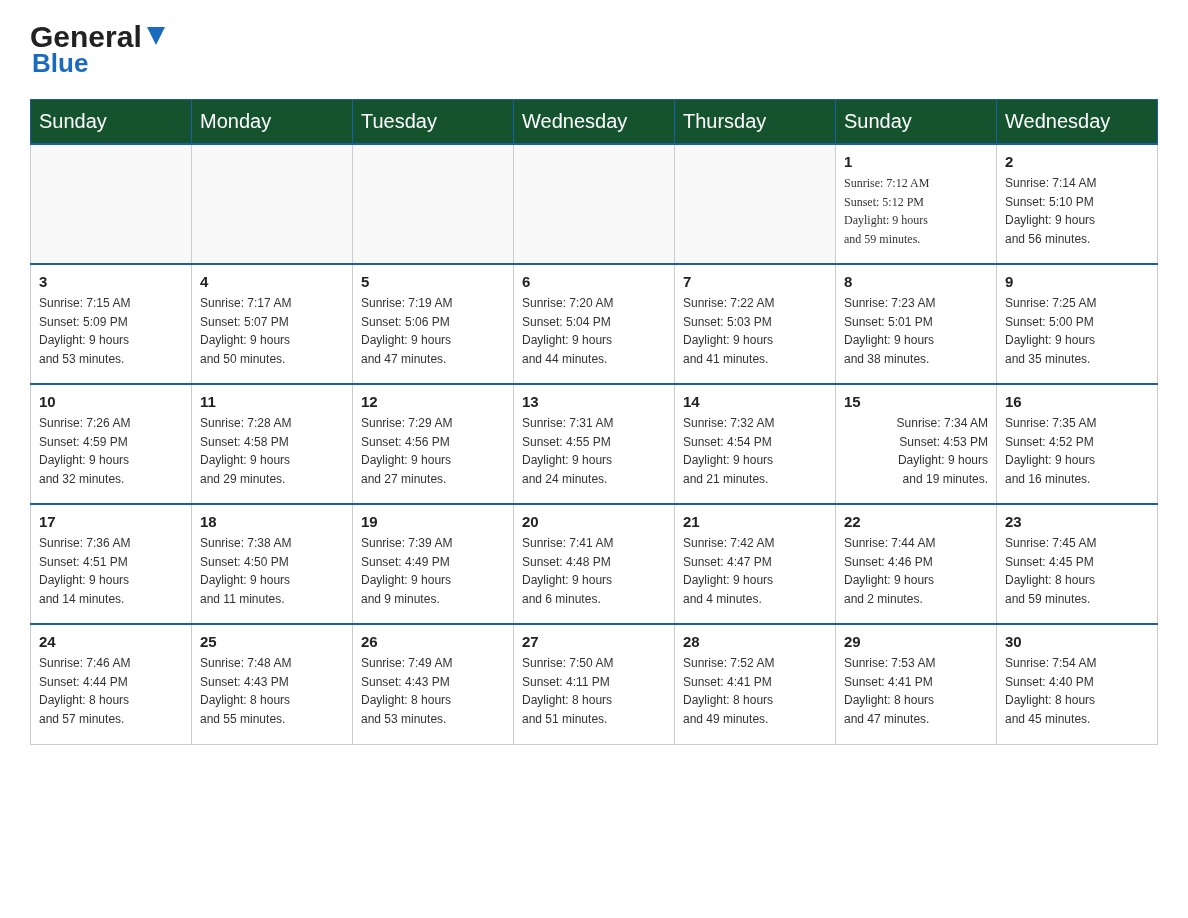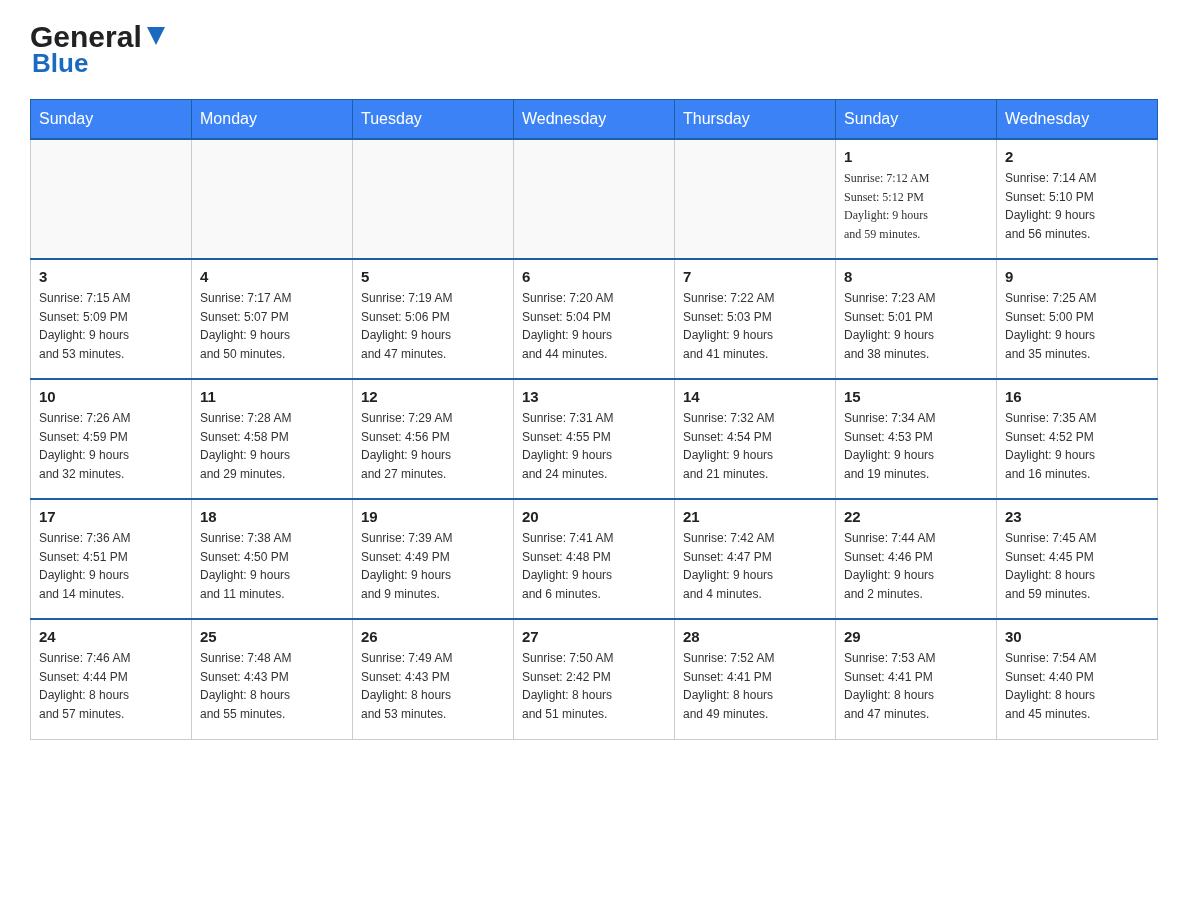--- a/index.html
+++ b/index.html
@@ -35,23 +35,23 @@
       font-size: 22px;
       color: #333;
       margin-top: 4px;
     }
     table {
       width: 100%;
       border-collapse: collapse;
       table-layout: fixed;
     }
     thead tr th {
-      background-color: #3b82f6;
+      background-color: #14532d;
       color: #fff;
-      font-size: 16px;
+      font-size: 20px;
       font-weight: normal;
       padding: 10px 8px;
       text-align: left;
       border: 1px solid #1a5fa8;
     }
     tbody tr td {
       vertical-align: top;
       padding: 8px 8px 10px 8px;
       font-size: 12.5px;
       color: #333;
@@ -206,21 +206,21 @@
         </td>
         <td>
           <span class="day-number">14</span>
           <div class="day-info" style="white-space: pre-line;">Sunrise: 7:32 AM
 Sunset: 4:54 PM
 Daylight: 9 hours
 and 21 minutes.</div>
         </td>
         <td>
           <span class="day-number">15</span>
-          <div class="day-info" style="white-space: pre-line;">Sunrise: 7:34 AM
+          <div class="day-info" style="white-space: pre-line; text-align: right;">Sunrise: 7:34 AM
 Sunset: 4:53 PM
 Daylight: 9 hours
 and 19 minutes.</div>
         </td>
         <td>
           <span class="day-number">16</span>
           <div class="day-info" style="white-space: pre-line;">Sunrise: 7:35 AM
 Sunset: 4:52 PM
 Daylight: 9 hours
 and 16 minutes.</div>
@@ -295,21 +295,21 @@
         <td>
           <span class="day-number">26</span>
           <div class="day-info" style="white-space: pre-line;">Sunrise: 7:49 AM
 Sunset: 4:43 PM
 Daylight: 8 hours
 and 53 minutes.</div>
         </td>
         <td>
           <span class="day-number">27</span>
           <div class="day-info" style="white-space: pre-line;">Sunrise: 7:50 AM
-Sunset: 2:42 PM
+Sunset: 4:11 PM
 Daylight: 8 hours
 and 51 minutes.</div>
         </td>
         <td>
           <span class="day-number">28</span>
           <div class="day-info" style="white-space: pre-line;">Sunrise: 7:52 AM
 Sunset: 4:41 PM
 Daylight: 8 hours
 and 49 minutes.</div>
         </td>

